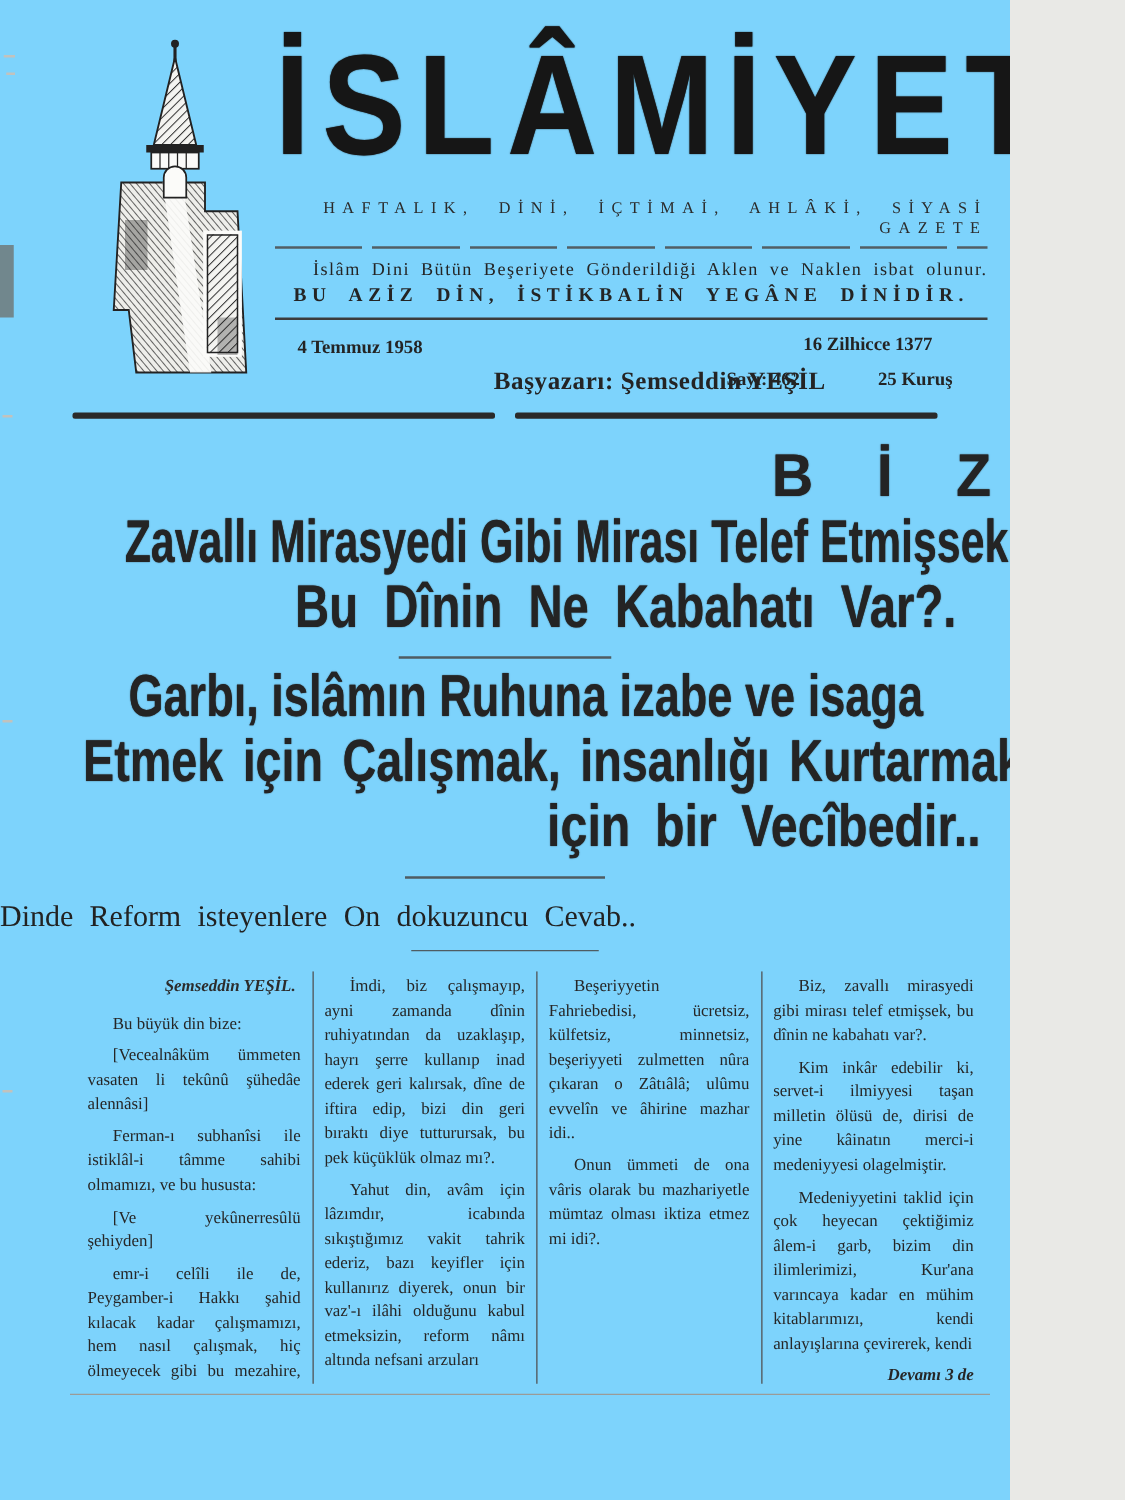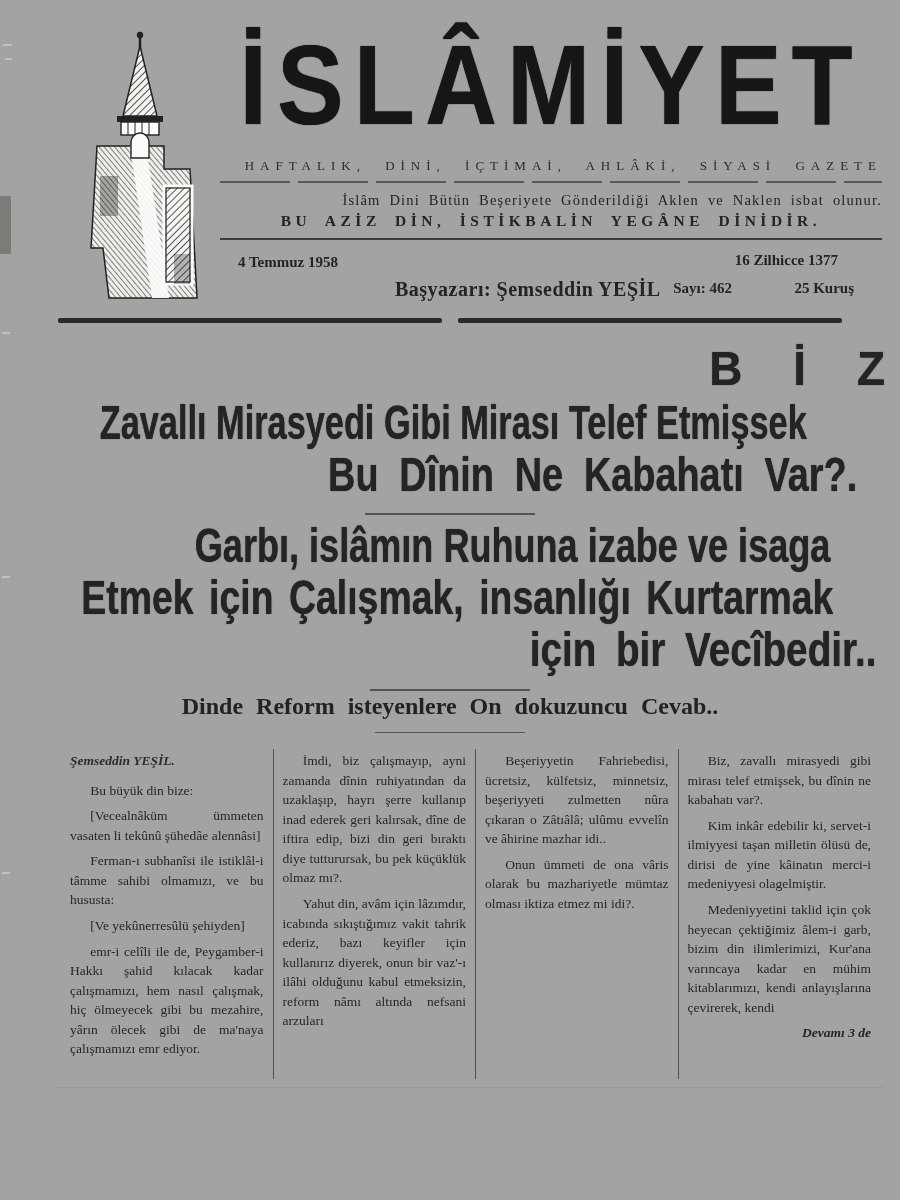--- a/index.html
+++ b/index.html
@@ -1,16 +1,16 @@
 <!DOCTYPE html>
 <html><head>
 <meta charset="utf-8">
 <style>
   html,body{margin:0;padding:0;background:#e9e9e6}
-  .page{position:relative;width:900px;height:1200px;background:#a3a3a3;color:#1f1f1f;
+  .page{position:relative;width:808px;height:1200px;background:#7dd3fc;color:#1f1f1f;
         overflow:hidden;font-family:"Liberation Serif",serif}
 
   
   .edge-mark{position:absolute;background:#c2c2bd}
   .em1{left:3px;top:44px;width:9px;height:2px}
   .em2{left:5px;top:58px;width:7px;height:2px}
   .em3{left:0;top:196px;width:11px;height:58px;background:#6d6d68;opacity:.75}
   .em4{left:2px;top:332px;width:8px;height:2px}
   .em5{left:2px;top:576px;width:8px;height:2px}
   .em6{left:2px;top:872px;width:8px;height:2px}
@@ -50,32 +50,32 @@
   .hline{height:52px;white-space:nowrap}
   .hline span{display:inline-block;text-shadow:0 0 1px #242424}
   .hl1{height:56px}
   .hl1 span{font-size:46px;letter-spacing:15px;word-spacing:8px;transform:scaleY(1.05)}
   .hl2 span{font-size:44px;transform:scale(0.78,1.1)}
   .hl3 span{font-size:44px;word-spacing:12px;transform:scale(0.86,1.1)}
   .sh1 span{font-size:44px;transform:scale(0.82,1.08)}
   .sh2 span{font-size:44px;word-spacing:6px;transform:scale(0.85,1.08)}
   .sh3 span{font-size:44px;word-spacing:10px;transform:scale(0.88,1.08)}
 
-  .section-heading{margin:2px 0 0;text-align:center;font-weight:bold;font-size:24px;word-spacing:7px;color:#222}
+  .section-heading{margin:18px 0 0;text-align:left;font-weight:normal;font-size:24px;word-spacing:7px;color:#222}
 
   
   .columns{display:grid;grid-template-columns:repeat(4,1fr);margin:16px 20px 0 70px;
            font-size:13.5px;line-height:1.45;text-align:justify;height:330px;overflow:hidden;color:#262626}
   .colm{padding:2px 9px 0}
   .colm:first-child{padding-left:0}
   .colm + .colm{border-left:1.5px solid #4f4f4f}
   .colm p{margin:0 0 6px;text-indent:1.5em}
   .colm p.trans{}
   .colm p.noindent{text-indent:0}
-  .byline{text-align:left;font-style:italic;font-weight:bold;margin:0 4px 10px 0;color:#2c2c2c}
+  .byline{text-align:right;font-style:italic;font-weight:bold;margin:0 4px 10px 0;color:#2c2c2c}
   .continuation{text-align:right;font-style:italic;font-weight:bold;margin-top:2px}
 </style>
 </head>
 <body>
 
 <div class="page">
 
   <span class="edge-mark em1"></span>
   <span class="edge-mark em2"></span>
   <span class="edge-mark em3"></span>

